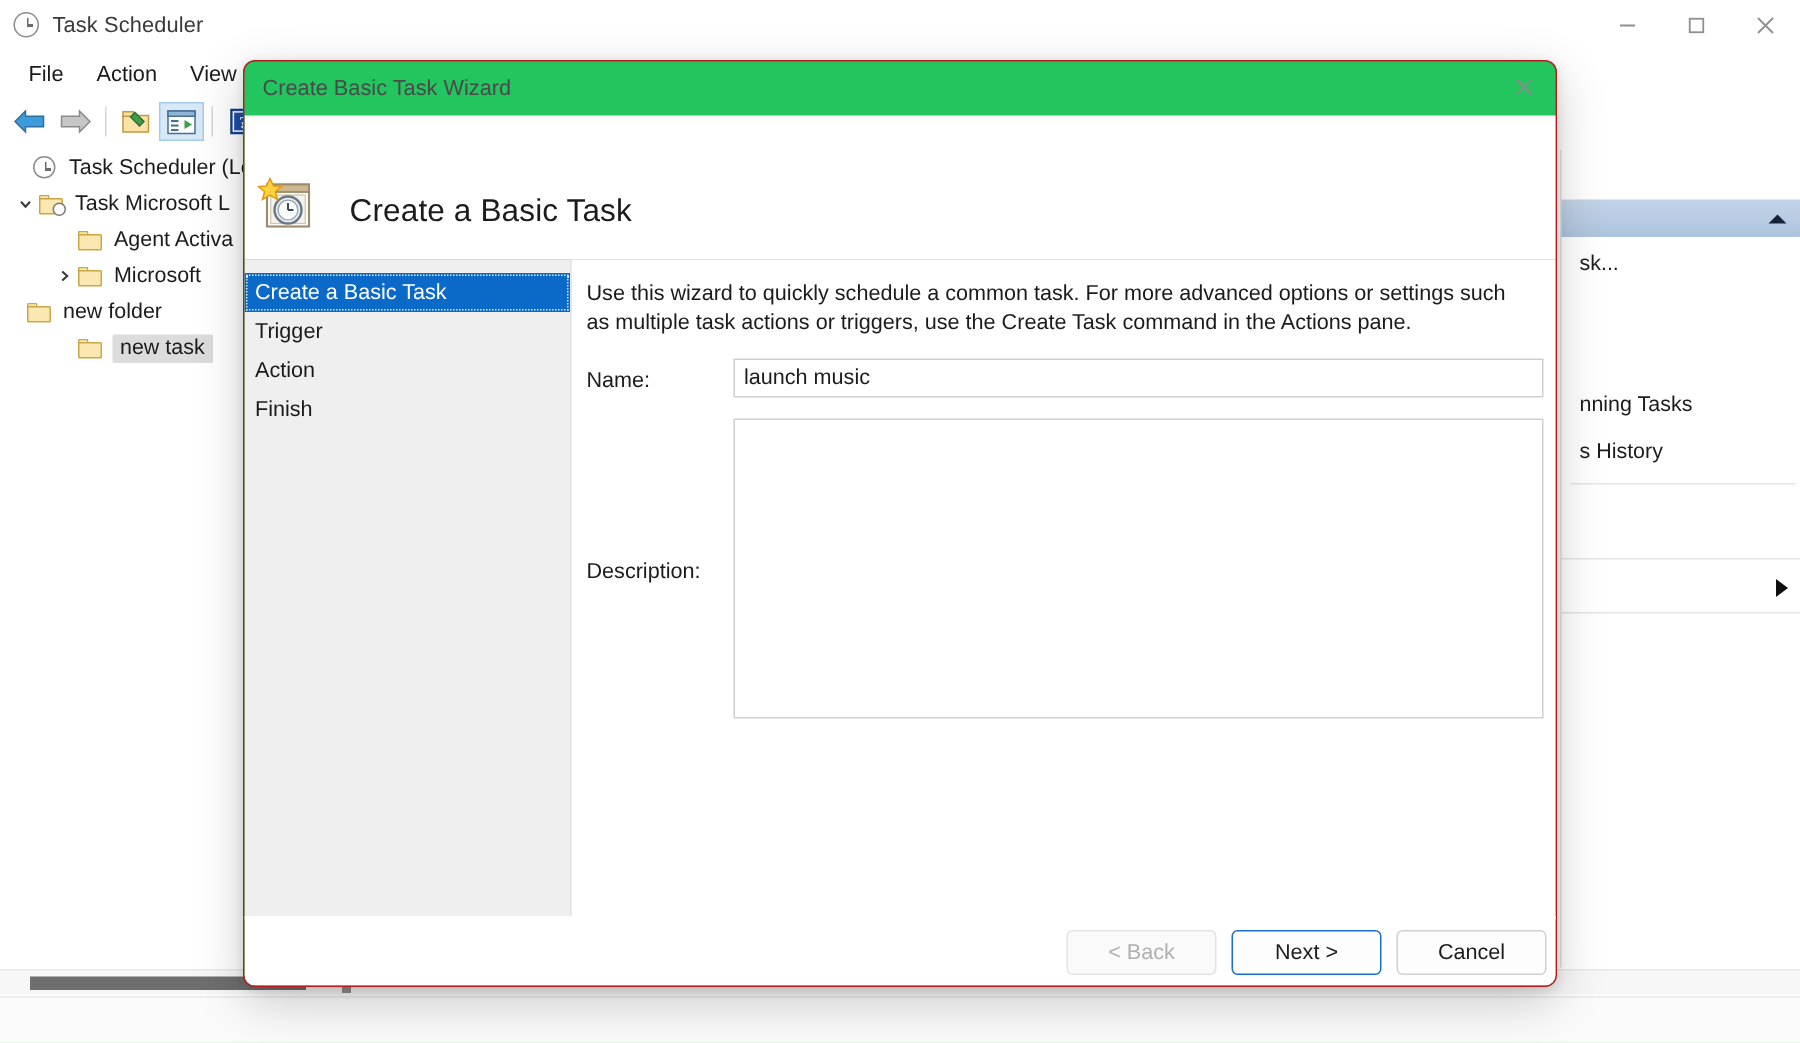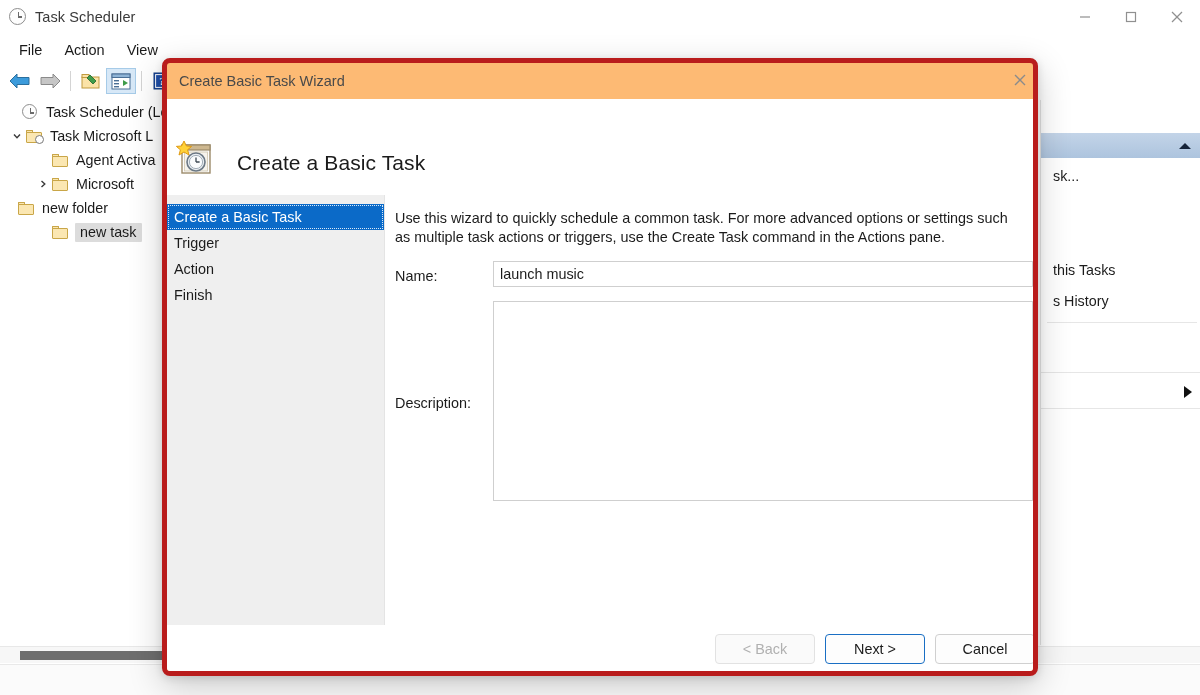--- a/index.html
+++ b/index.html
@@ -141,23 +141,23 @@
     position:absolute; left:228px; top:2px; width:6px; height:13px;
     background:#8f8f8f;
   }
   .statusbar {
     position:absolute; left:0; bottom:0; width:1200px; height:31px;
     background:#fbfbfb; border-top:1px solid #e9e9e9;
   }
 
   
   .dialog {
-    position:absolute; left:162px; top:58px; width:876px; height:618px;
-    background:#fdba74;
-    border:5px solid #b91c1c;
+    position:absolute; left:162px; top:40px; width:876px; height:618px;
+    background:#22c55e;
+    border:1px solid #b91c1c;
     border-radius:8px;
     box-shadow:0 10px 34px rgba(0,0,0,0.20), 0 2px 8px rgba(0,0,0,0.12);
     overflow:hidden;
   }
   .dlg-titlebar {
     position:absolute; left:0; top:0; width:876px; height:36px;
     display:flex; align-items:center;
   }
   .dlg-title {
     margin-left:12px; font-size:14.5px; color:#4a4a4a;
@@ -379,21 +379,21 @@
         <span class="label">new task</span>
       </div>
 
     </div>
 
     <div class="actions-pane">
       <div class="ap-header">
         <span class="up-arrow"></span>
       </div>
       <div class="ap-row" style="top:68px;">sk...</div>
-      <div class="ap-row" style="top:162px;">this Tasks</div>
+      <div class="ap-row" style="top:162px;">nning Tasks</div>
       <div class="ap-row" style="top:193px;">s History</div>
       <div class="ap-divider" style="top:222px;"></div>
       <div class="ap-divider" style="top:272px;left:0;width:160px;"></div>
       <span class="ap-right-arrow" style="top:286px;"></span>
       <div class="ap-divider" style="top:308px;left:0;width:160px;"></div>
     </div>
 
     <div class="hscroll">
       <div class="thumb"></div>
       <div class="thumb2"></div>

